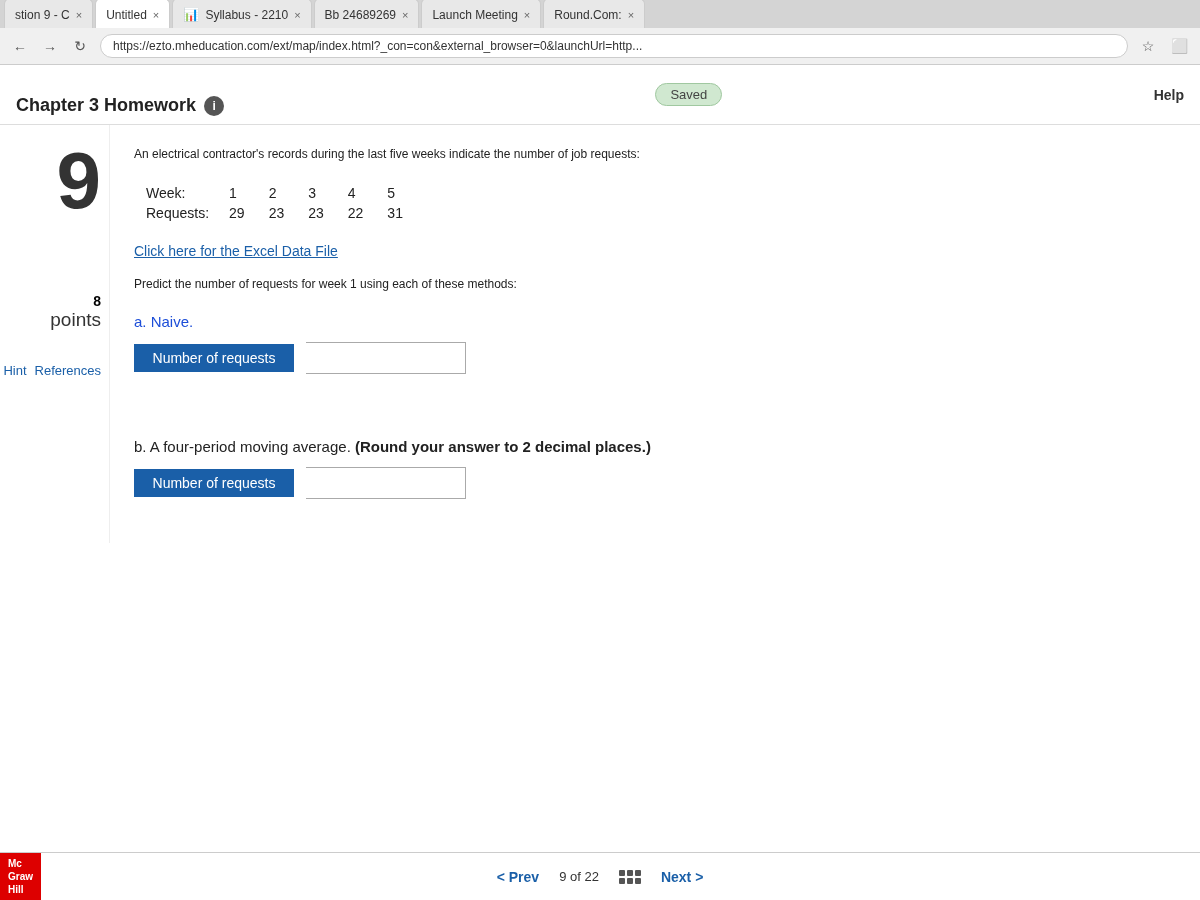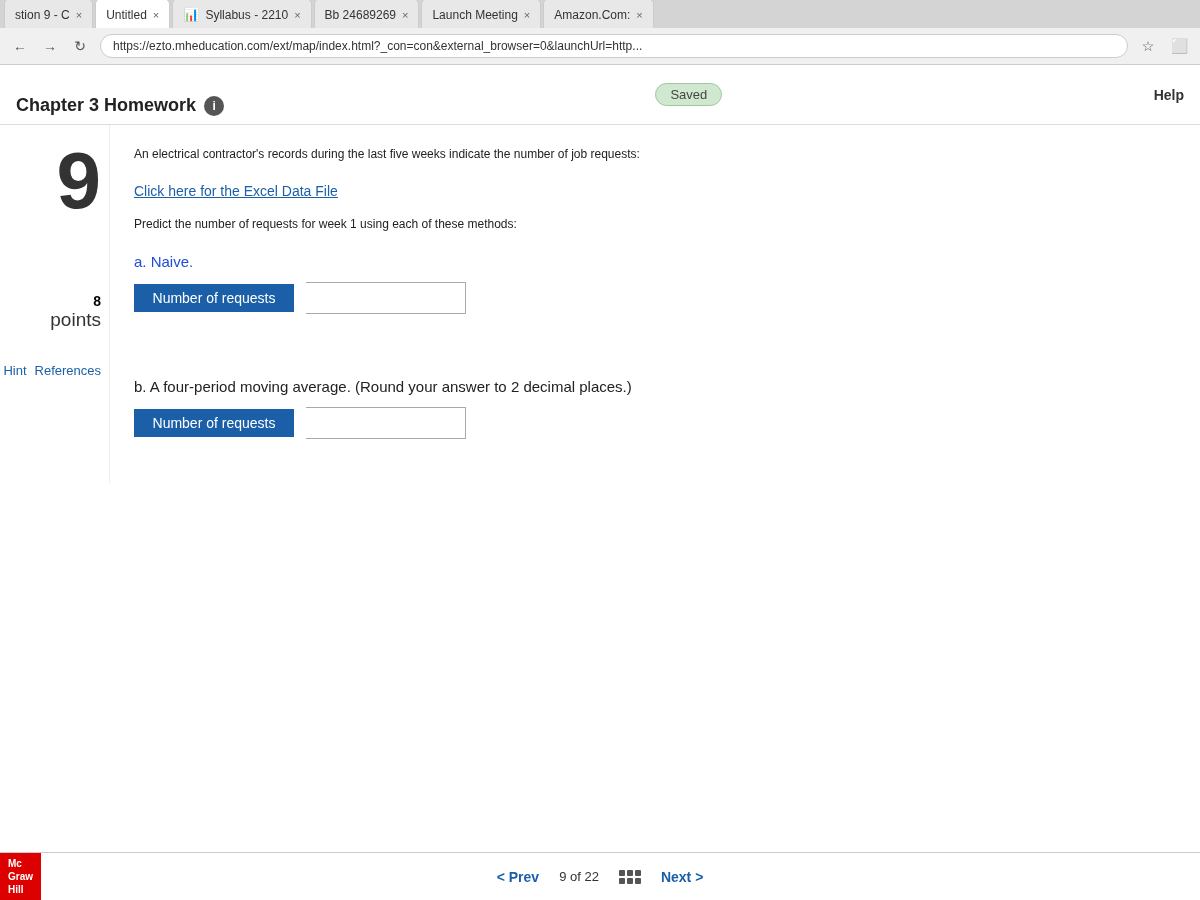--- a/index.html
+++ b/index.html
@@ -48,21 +48,21 @@
 
     
     .sub-question { margin-bottom: 24px; }
     .sub-label { font-size: 15px; color: #1d4ed8; margin-bottom: 12px; }
     .input-group { display: flex; align-items: center; gap: 12px; margin-top: 8px; }
     .input-label-btn { background: #1a5fa8; color: #fff; padding: 6px 14px; font-size: 14px; border: none; cursor: pointer; min-width: 160px; text-align: center; }
     .input-field { border: 1px solid #aaa; border-left: none; height: 32px; width: 160px; padding: 0 6px; font-size: 14px; background: #fff; outline: none; }
 
     
     .part-b-text { font-size: 15px; color: #222; margin-bottom: 12px; }
-    .bold-text { font-weight: normal; color: #222; }
+    .bold-text { font-weight: bold; color: #222; }
 
     
     .bottom-nav { position: fixed; bottom: 0; left: 0; right: 0; background: #fff; border-top: 1px solid #ccc; display: flex; align-items: center; justify-content: center; padding: 10px 20px; gap: 20px; height: 48px; }
     .nav-prev, .nav-next { color: #1a5fa8; font-size: 14px; font-weight: 600; cursor: pointer; text-decoration: none; display: flex; align-items: center; gap: 4px; }
     .page-indicator { font-size: 13px; color: #333; }
 
     
     .mcgraw-logo { position: fixed; bottom: 0; left: 0; background: #d00; color: #fff; padding: 4px 8px; font-size: 10px; font-weight: bold; line-height: 1.3; }
   </style>
 </head>
@@ -85,21 +85,21 @@
     </div>
     <div class="tab">
       <span>Bb 24689269</span>
       <span class="tab-close">×</span>
     </div>
     <div class="tab">
       <span>Launch Meeting</span>
       <span class="tab-close">×</span>
     </div>
     <div class="tab">
-      <span>Amazon.Com:</span>
+      <span>Round.Com:</span>
       <span class="tab-close">×</span>
     </div>
   </div>
   <div class="address-bar">
     <div class="nav-buttons">
       <button class="nav-btn">←</button>
       <button class="nav-btn">→</button>
       <button class="nav-btn">↻</button>
     </div>
     <input class="address-input" type="text" value="https://ezto.mheducation.com/ext/map/index.html?_con=con&amp;external_browser=0&amp;launchUrl=http..." style="">
@@ -130,20 +130,42 @@
       <div class="sidebar-links">
         <a class="sidebar-link">eBook</a>
         <a class="sidebar-link">Hint</a>
         <a class="sidebar-link">References</a>
       </div>
     </div>
 
     <div class="main-content">
       <p class="question-text">An electrical contractor's records during the last five weeks indicate the number of job requests:</p>
 
+      <div class="data-table">
+        <table>
+          <tbody>
+              <tr>
+            <td>Week:</td>
+            <td>1</td>
+            <td>2</td>
+            <td>3</td>
+            <td>4</td>
+            <td>5</td>
+          </tr>
+          <tr>
+            <td>Requests:</td>
+            <td>29</td>
+            <td>23</td>
+            <td>23</td>
+            <td>22</td>
+            <td>31</td>
+          </tr>
+        </tbody>
+          </table>
+      </div>
 
       <a class="excel-link">Click here for the Excel Data File</a>
 
       <p class="question-text">Predict the number of requests for week 1 using each of these methods:</p>
 
       <div class="sub-question">
         <p class="sub-label">a. Naive.</p>
         <div class="input-group">
           <button class="input-label-btn">Number of requests</button>
           <input class="input-field" type="text" value="" style="">

